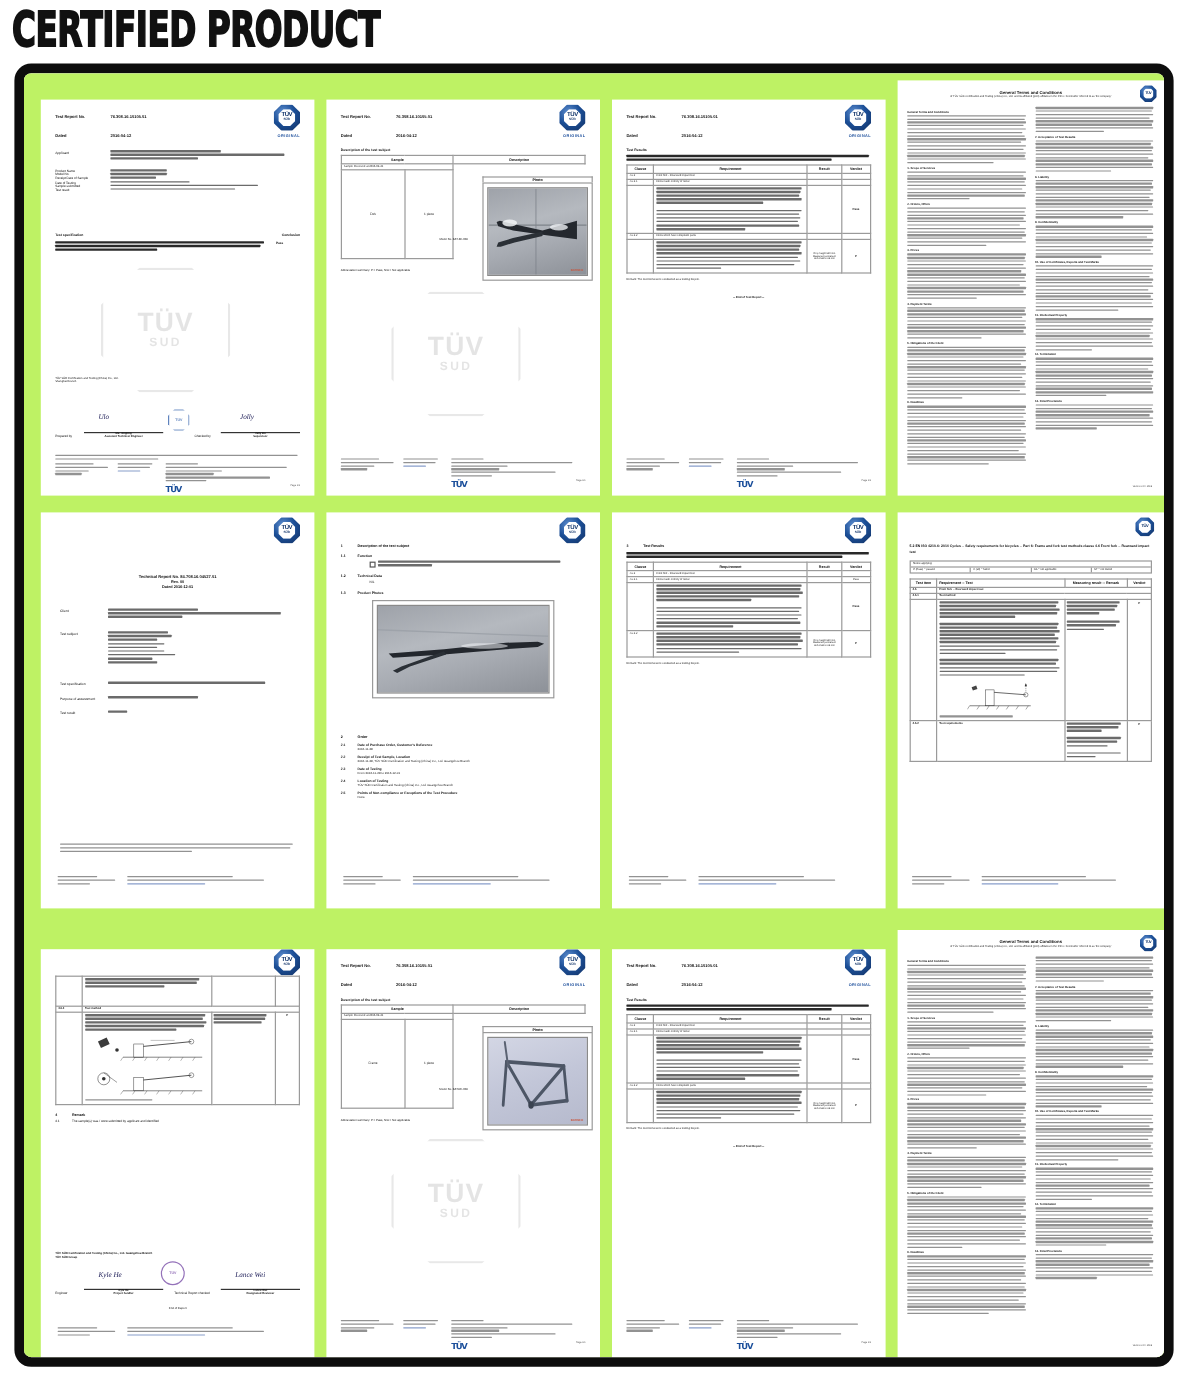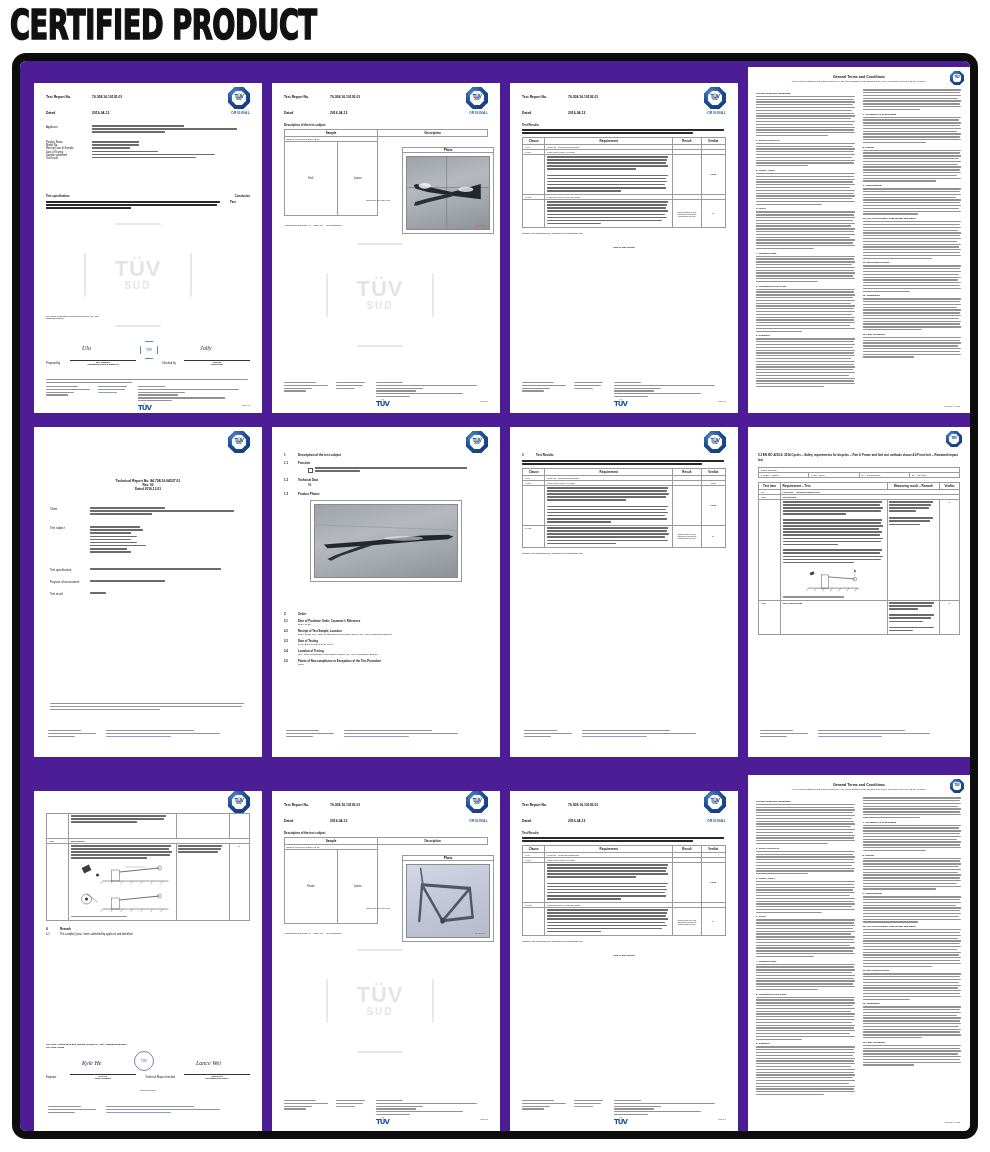--- a/index.html
+++ b/index.html
@@ -17,21 +17,21 @@
   }
 
   
   #frame{
     position:absolute;left:12px;top:53px;width:966px;height:1086px;
     box-sizing:border-box;
     border:8px solid #0d0d0d;border-radius:14px;
     background:#ffffff;
     overflow:hidden;
   }
-  #sheet{position:absolute;inset:0;background:#4c1d95;}
+  #sheet{position:absolute;inset:0;background:#bef264;}
   .page{position:absolute;background:#ffffff;overflow:hidden;}
   .hdr-row{display:flex;align-items:flex-start;}
   .hdr-key{width:46px;font-size:3.4px;font-weight:bold;color:#111;}
   .hdr-val{font-size:3.4px;font-weight:bold;color:#111;}
   .orig{font-size:3.2px;font-weight:bold;color:#1d4f9c;letter-spacing:.4px;}
 
   
   .tl{height:1.6px;background:#4a4a4a;opacity:.82;margin-bottom:1.5px;border-radius:.4px;}
   .tl.b{background:#1d1d1d;opacity:.95;height:1.8px;}
   .tl.sm{height:1.3px;opacity:.6;}

